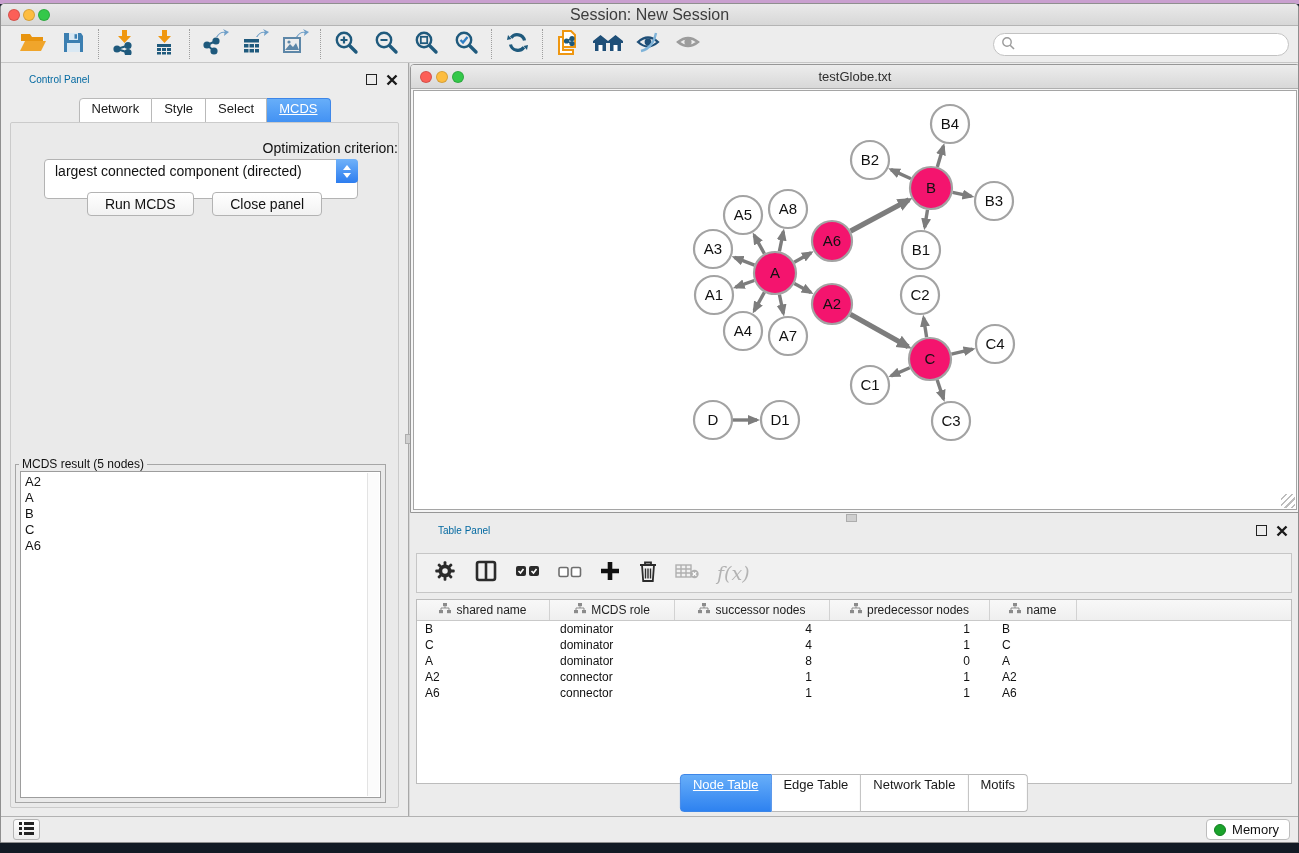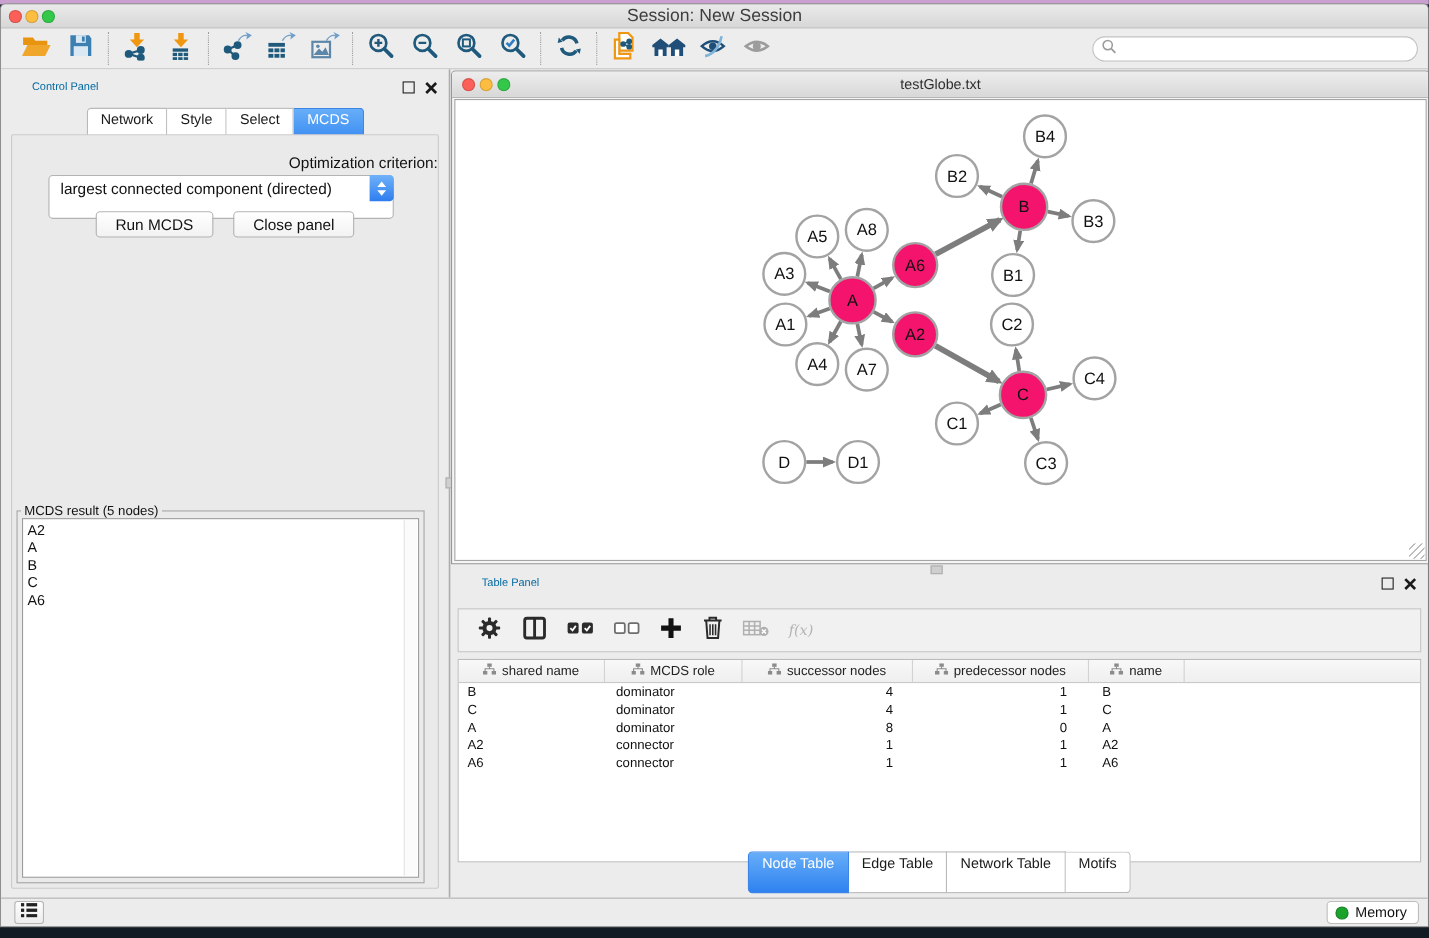--- a/index.html
+++ b/index.html
@@ -31,21 +31,21 @@
   
   .control-panel { position:absolute; left:0; top:0; width:407px; height:100%; background:#ececec; }
   .panel-title { position:absolute; left:12px; top:11px; font-size:10px; color:#0369a1;margin-left:16px; }
   .win-btns { position:absolute; right:10px; top:11px; display:flex; gap:9px; }
   .float-btn { width:11px; height:11px; border:1.6px solid #222; background:transparent; }
   .close-btn svg { display:block; }
   .cp-tabs { position:absolute; top:35px; left:50%; transform:translateX(-50%); display:flex; }
   .tab { height:38px; line-height:20px; padding:0 12px; background:#fff; border:1px solid #b9b9b9; border-left:none; font-size:13px; color:#1a1a1a; }
   .tab:first-child { border-left:1px solid #b9b9b9; border-radius:4px 0 0 4px; }
   .tab:last-child { border-radius:0 4px 4px 0; }
-  .tab.active { background:linear-gradient(#67aef9,#2e82f0); border-color:#3d86e8; color:#fff; }
+  .tab.active { background:linear-gradient(#67aef9,#2e82f0); border-color:#3d86e8; color:#fff;text-decoration:underline; }
   .cp-body { position:absolute; top:59px; left:9px; right:9px; bottom:8px; background:#eaeaea; border:1px solid #cbcbcb; border-radius:2px; }
   .opt-label { margin-top:17px; text-align:right; font-size:14px; color:#111; }
   .criterion-select { position:absolute; top:36px; left:33px; width:314px; height:40px; background:#fff; border:1px solid #b3b3b3; border-radius:4px; font-size:14px; line-height:22px; padding-left:10px; color:#111; }
   .stepper { position:absolute; right:-1px; top:-1px; width:22px; height:24px; border-radius:0 4px 4px 0; background:linear-gradient(#70b2f9,#2d7def); display:flex; flex-direction:column; align-items:center; justify-content:center; gap:3px; }
   .arr-up { width:0; height:0; border-left:4px solid transparent; border-right:4px solid transparent; border-bottom:5px solid #fff; }
   .arr-dn { width:0; height:0; border-left:4px solid transparent; border-right:4px solid transparent; border-top:5px solid #fff; }
   .btn-row { position:absolute; top:69px; left:0; width:100%; text-align:center; }
   .push-btn { display:inline-block; margin:0 7px; padding:3px 17px; background:linear-gradient(#ffffff,#f2f2f2); border:1px solid #b3b3b3; border-radius:4px; font-size:14px; color:#111; }
   .result-fieldset { position:absolute; left:4px; right:12px; top:334px; bottom:4px; border:1px solid #a6a6a6; }
   .result-fieldset legend { margin-left:3px; padding:0 3px; font-size:12px; color:#111; }
@@ -66,21 +66,21 @@
   .nw-titlebar .t-red { left:9px; } .nw-titlebar .t-yellow { left:25px; } .nw-titlebar .t-green { left:41px; }
   .nw-titlebar .title { text-align:center; font-size:13px; line-height:23px; color:#2e2e2e; }
   .nw-canvas { position:absolute; top:25px; left:2px; right:2px; bottom:2px; background:#fff; border:1px solid #a5a5a5; }
   .nw-canvas svg { display:block; }
   .resize-grip { position:absolute; right:1px; bottom:1px; width:14px; height:14px; background:repeating-linear-gradient(135deg, transparent 0 3px, #bdbdbd 3px 4.5px); }
 
   
   .table-panel { position:absolute; left:409px; top:451px; right:0; bottom:0; background:#ececec; }
   .tp-toolbar { position:absolute; top:39px; left:6px; right:6px; height:40px; background:#f1f1f1; border:1px solid #c6c6c6; display:flex; align-items:center; gap:17px; padding-left:16px; }
   .tp-btn { display:flex; align-items:center; justify-content:center; height:30px; }
-  .fx-label { font-family:"DejaVu Serif", serif; font-style:italic; font-size:13px; color:#b3b3b3; }
+  .fx-label { font-family:"DejaVu Serif", serif; font-style:italic; font-size:19px; color:#b3b3b3; }
   .tp-table { position:absolute; top:85px; left:6px; right:6px; bottom:32px; background:#fff; border:1px solid #bcbcbc; overflow:hidden; }
   .thead { display:flex; height:21px; background:linear-gradient(#f8f8f8,#efefef); border-bottom:1px solid #c9c9c9; }
   .th { display:flex; align-items:center; justify-content:center; gap:5px; font-size:12px; color:#222; border-right:1px solid #d2d2d2; height:100%; }
   .tr { display:flex; height:16px; }
   .td { font-size:12px; line-height:16px; color:#111; white-space:nowrap; overflow:hidden; }
   .tp-tabs { position:absolute; bottom:4px; left:50%; transform:translateX(-50%); display:flex; }
 
   
   .statusbar { position:absolute; bottom:0; left:0; right:0; height:26px; background:#ececec; border-top:1px solid #b2b2b2; }
   .list-btn { position:absolute; left:12px; top:2px; width:27px; height:21px; background:linear-gradient(#fdfdfd,#ededed); border:1px solid #b5b5b5; border-radius:3px; display:flex; align-items:center; justify-content:center; }

